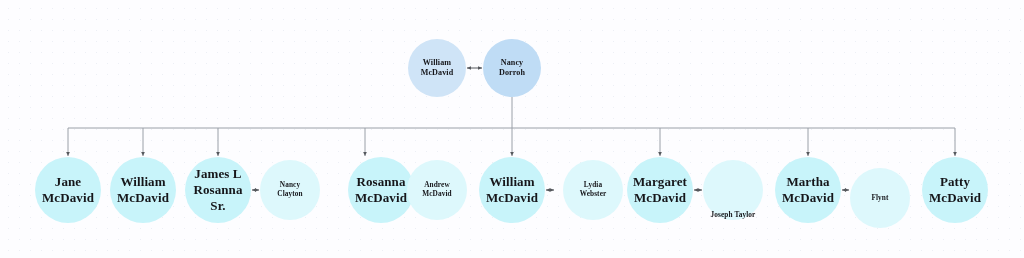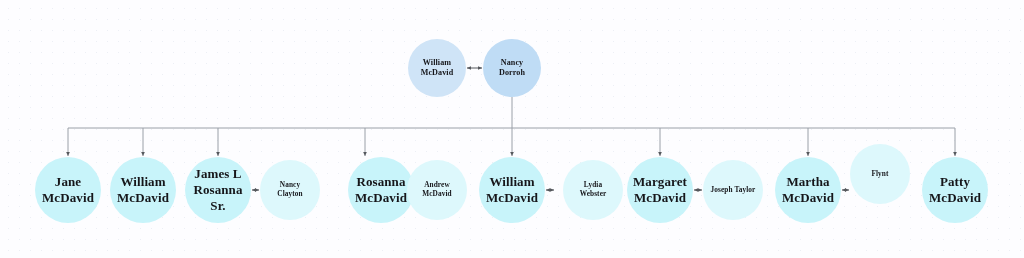--- a/index.html
+++ b/index.html
@@ -146,28 +146,28 @@
 McDavid</span>
       </div>
       <div class="node child-spouse" style="left: 563px; top: 160px; width: 60px; height: 60px; background: rgb(221, 248, 252);">
         <span class="node-label">Lydia
 Webster</span>
       </div>
       <div class="node child-blood" style="left: 627px; top: 157px; width: 66px; height: 66px; background: rgb(200, 244, 250);">
         <span class="node-label">Margaret
 McDavid</span>
       </div>
-      <div class="node child-spouse" style="left: 703px; top: 160px; width: 60px; height: 60px; background: rgb(221, 248, 252);">
+      <div class="node child-spouse" style="left: 703px; top: 160px; width: 60px; height: 60px; background: rgb(221, 248, 252); align-items: flex-end;">
         <span class="node-label">Joseph Taylor</span>
       </div>
       <div class="node child-blood" style="left: 775px; top: 157px; width: 66px; height: 66px; background: rgb(200, 244, 250);">
         <span class="node-label">Martha
 McDavid</span>
       </div>
-      <div class="node child-spouse" style="left: 850px; top: 144px; width: 60px; height: 60px; background: rgb(221, 248, 252); justify-content: flex-end;">
+      <div class="node child-spouse" style="left: 850px; top: 168px; width: 60px; height: 60px; background: rgb(221, 248, 252); justify-content: flex-end;">
         <span class="node-label">Flynt</span>
       </div>
       <div class="node child-blood" style="left: 922px; top: 157px; width: 66px; height: 66px; background: rgb(200, 244, 250);">
         <span class="node-label">Patty
 McDavid</span>
       </div>
     </div>
 </div>
 
 </body></html>

